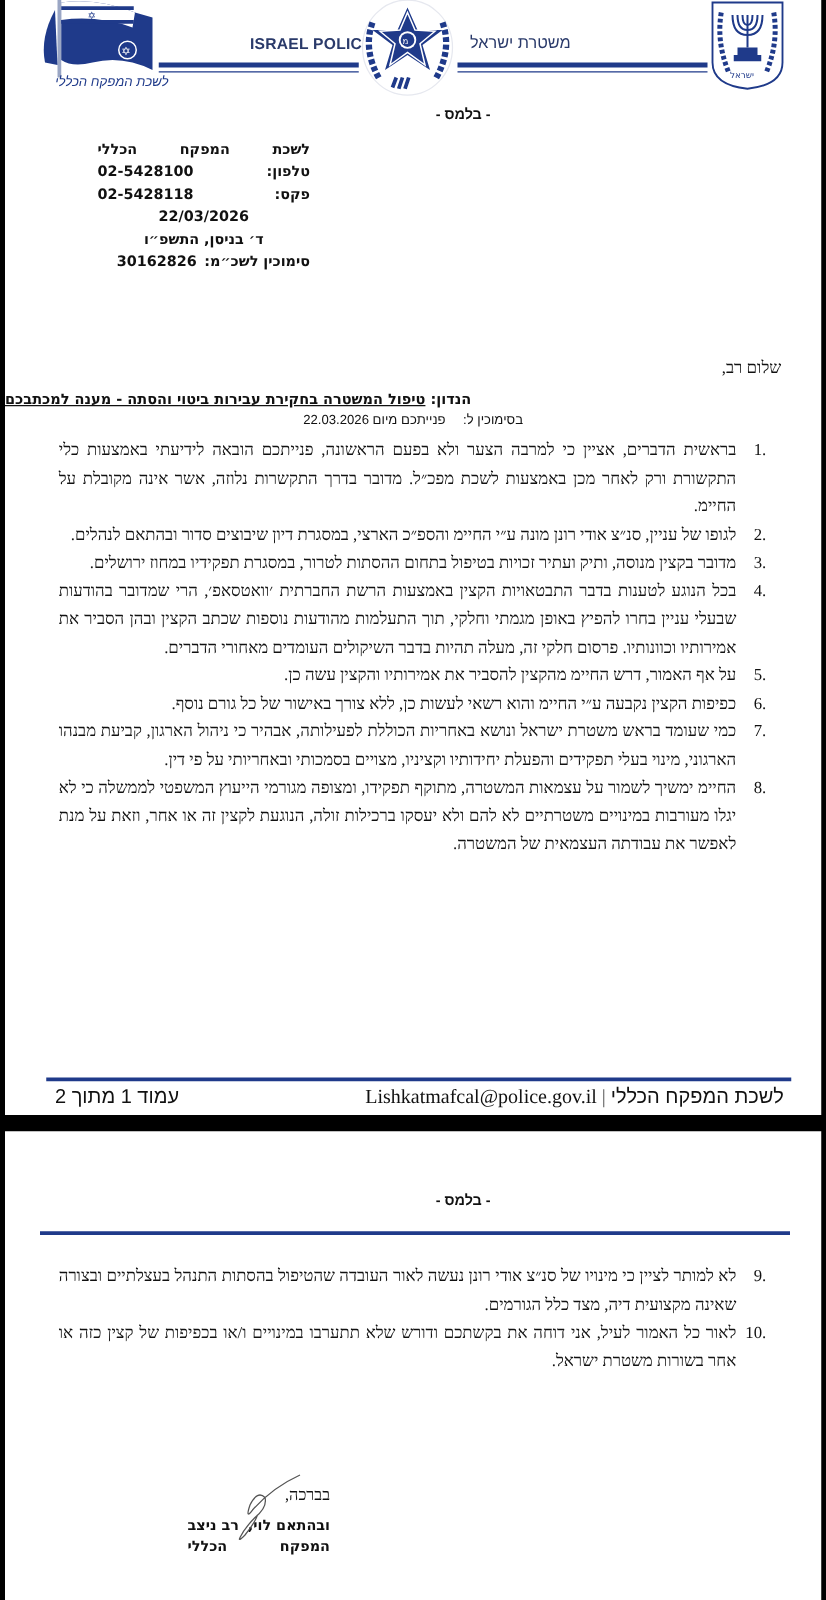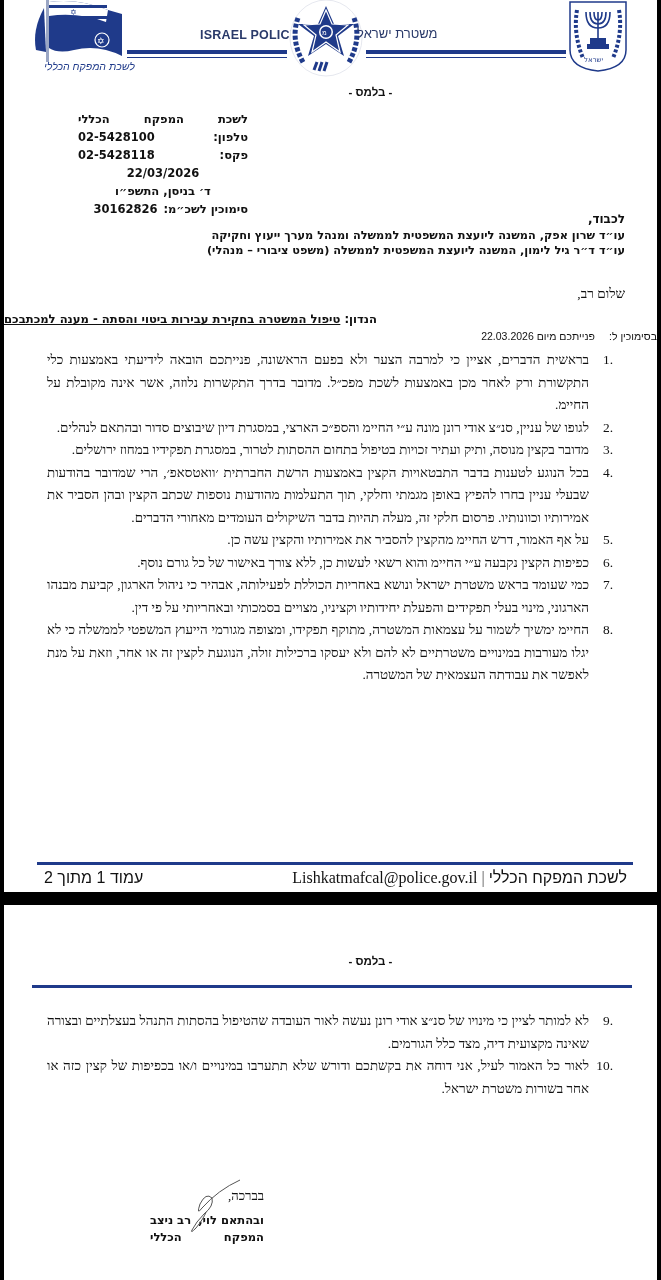--- a/index.html
+++ b/index.html
@@ -19,21 +19,21 @@
   #page1 { top: 0; height: 892px; }
   #page2 { top: 905px; height: 375px; }
 
   
   .hdr { position: absolute; left: 0; top: 0; width: 653px; height: 80px; }
   .hdr .rule-l { position: absolute; left: 123px; top: 50px; width: 160px; height: 4px; background: #1f3a8a; }
   .hdr .rule-l2 { position: absolute; left: 123px; top: 57px; width: 160px; height: 1px; background: #1f3a8a; }
   .hdr .rule-r { position: absolute; left: 362px; top: 50px; width: 200px; height: 4px; background: #1f3a8a; }
   .hdr .rule-r2 { position: absolute; left: 362px; top: 57px; width: 200px; height: 1px; background: #1f3a8a; }
   .hdr .en-title { position: absolute; left: 196px; top: 28px; font-family: "Liberation Sans", sans-serif; font-weight: bold; font-size: 12.5px; color: #2a3a6a; letter-spacing: 0.2px; }
-  .hdr .he-title { position: absolute; left: 353px; top: 26px; font-family: "Liberation Sans", sans-serif; font-size: 13px; color: #2a3a6a; direction: rtl; }
+  .hdr .he-title { position: absolute; left: 372px; top: 26px; font-family: "Liberation Sans", sans-serif; font-size: 13px; color: #2a3a6a; direction: rtl; }
   .hdr .flag { position: absolute; left: 14px; top: 0; width: 110px; height: 62px; }
   .hdr .flag-caption { position: absolute; left: 40px; top: 60px; font-family: "Liberation Sans", sans-serif; font-size: 10.5px; color: #1f3a8a; direction: rtl; font-style: italic; }
   .hdr .badge { position: absolute; left: 282px; top: 0; width: 80px; height: 78px; }
   .hdr .emblem { position: absolute; left: 563px; top: 0; width: 62px; height: 72px; }
 
   .classif {
     position: absolute; left: 0; width: 653px; text-align: center;
     font-family: "Liberation Sans", sans-serif; font-weight: bold; font-size: 11.5px; direction: rtl; padding-left: 40px;
   }
 
@@ -42,21 +42,21 @@
   .sender .row { display: flex; justify-content: space-between; white-space: nowrap; }
   .sender .row.center { justify-content: center; }
   .sender .org { display: flex; justify-content: space-between; width: 100%; }
 
   
   .to { position: absolute; right: 32px; top: 212px; width: 560px; direction: rtl; font-family: "DejaVu Sans", sans-serif; font-weight: bold; font-size: 11.3px; line-height: 15.5px; }
   .greet { position: absolute; right: 32px; top: 312px; direction: rtl; font-size: 13.5px; }
 
   .subject { position: absolute; left: 0; width: 653px; top: 312px; text-align: left; direction: rtl; font-family: "DejaVu Sans", sans-serif; font-weight: bold; font-size: 11.6px; }
   .subject .u { text-decoration: underline; }
-  .ref { position: absolute; left: 0; width: 653px; top: 330px; text-align: right; direction: rtl; font-family: "Liberation Sans", sans-serif; font-size: 10.5px; }
+  .ref { position: absolute; left: 0; width: 653px; top: 330px; text-align: center; direction: rtl; font-family: "Liberation Sans", sans-serif; font-size: 10.5px; }
   .ref .gap { display: inline-block; width: 14px; }
 
   
   .items { position: absolute; right: 44px; width: 566px; direction: rtl; font-size: 13.4px; line-height: 22.5px; }
   .item { position: relative; padding-right: 24px; text-align: justify; text-align-last: right; }
   .item .num { position: absolute; right: 0; top: 0; width: 20px; text-align: right; direction: ltr; }
   #items1 { top: 349px; }
   #items2 { top: 105px; }
 
   
@@ -148,25 +148,20 @@
       <span>02-5428118</span>
     </div>
     <div class="row center">22/03/2026</div>
     <div class="row center">ד׳ בניסן, התשפ״ו</div>
     <div class="row" style="justify-content:flex-start; gap:6px;">
       <span>סימוכין לשכ״מ:</span>
       <span>30162826</span>
     </div>
   </div>
 
-  <div class="to">
-    <div style="font-size:12px;">לכבוד,</div>
-    <div>עו״ד שרון אפק, המשנה ליועצת המשפטית לממשלה ומנהל מערך ייעוץ וחקיקה</div>
-    <div>עו״ד ד״ר גיל לימון, המשנה ליועצת המשפטית לממשלה (משפט ציבורי – מנהלי)</div>
-  </div>
 
   <div class="greet" style="top:286px;">שלום רב,</div>
 
   <div class="subject">
     <span>הנדון:</span>
     <span class="u">טיפול המשטרה בחקירת עבירות ביטוי והסתה - מענה למכתבכם</span>
   </div>
   <div class="ref">
     <span>בסימוכין ל:</span><span class="gap"></span><span>פנייתכם מיום 22.03.2026</span>
   </div>

